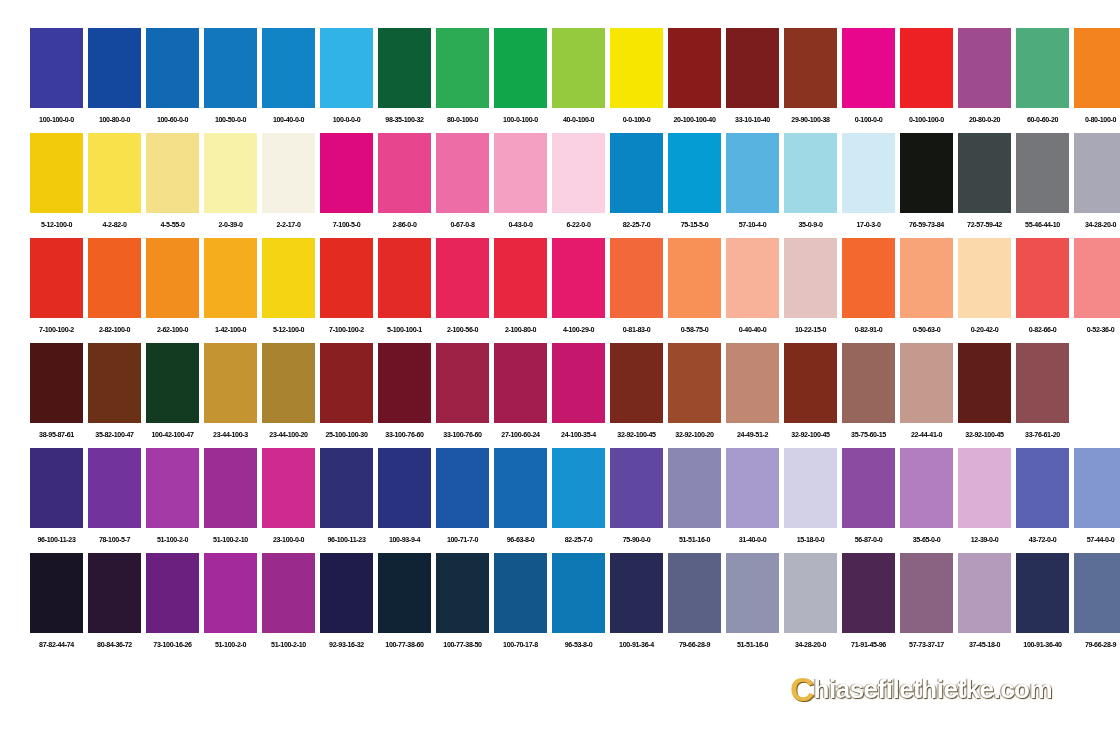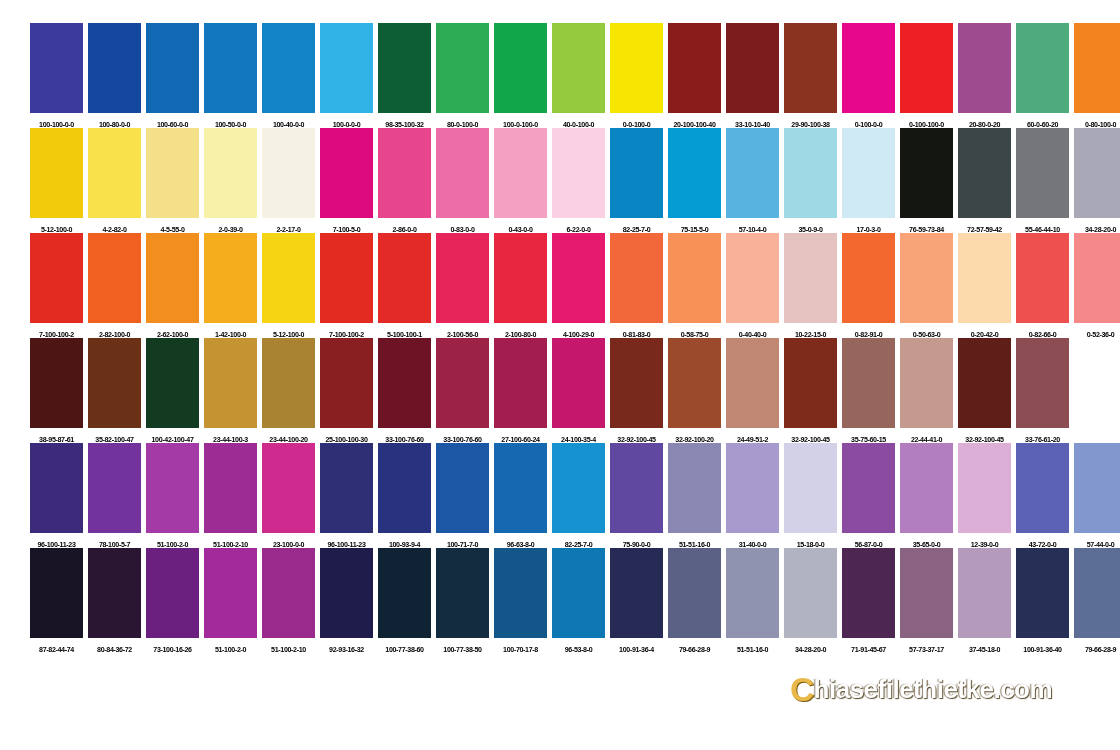--- a/index.html
+++ b/index.html
@@ -15,21 +15,20 @@
     width: 1120px;
     height: 750px;
     background: #ffffff;
     padding: 28px 30px 18px 30px;
   }
   .row {
     display: flex;
     width: 1060px;
     height: 104px;
     margin-bottom: 1px;
-    align-items: center;
   }
   .cell {
     width: 53px;
     margin-right: 5px;
     display: flex;
     flex-direction: column;
   }
   .cell:last-child { margin-right: 0; }
   .swatch {
     width: 53px;
@@ -184,21 +183,21 @@
       <div class="cell">
         <div class="swatch" style="background: rgb(220, 10, 125);"></div>
         <div class="label">7-100-5-0</div>
       </div>
       <div class="cell">
         <div class="swatch" style="background: rgb(232, 69, 143);"></div>
         <div class="label">2-86-0-0</div>
       </div>
       <div class="cell">
         <div class="swatch" style="background: rgb(237, 110, 167);"></div>
-        <div class="label">0-83-0-0</div>
+        <div class="label">0-67-0-8</div>
       </div>
       <div class="cell">
         <div class="swatch" style="background: rgb(243, 160, 195);"></div>
         <div class="label">0-43-0-0</div>
       </div>
       <div class="cell">
         <div class="swatch" style="background: rgb(249, 209, 226);"></div>
         <div class="label">6-22-0-0</div>
       </div>
       <div class="cell">
@@ -520,21 +519,21 @@
       <div class="cell">
         <div class="swatch" style="background: rgb(143, 147, 175);"></div>
         <div class="label">51-51-16-0</div>
       </div>
       <div class="cell">
         <div class="swatch" style="background: rgb(178, 179, 192);"></div>
         <div class="label">34-28-20-0</div>
       </div>
       <div class="cell">
         <div class="swatch" style="background: rgb(78, 38, 82);"></div>
-        <div class="label">71-91-45-67</div>
+        <div class="label">71-91-45-96</div>
       </div>
       <div class="cell">
         <div class="swatch" style="background: rgb(138, 99, 130);"></div>
         <div class="label">57-73-37-17</div>
       </div>
       <div class="cell">
         <div class="swatch" style="background: rgb(180, 155, 187);"></div>
         <div class="label">37-45-18-0</div>
       </div>
       <div class="cell">

